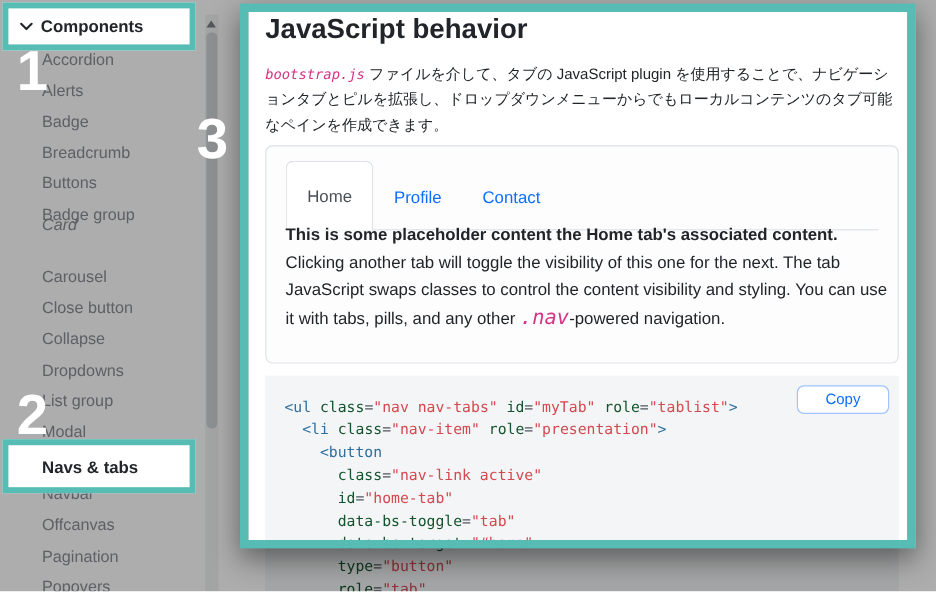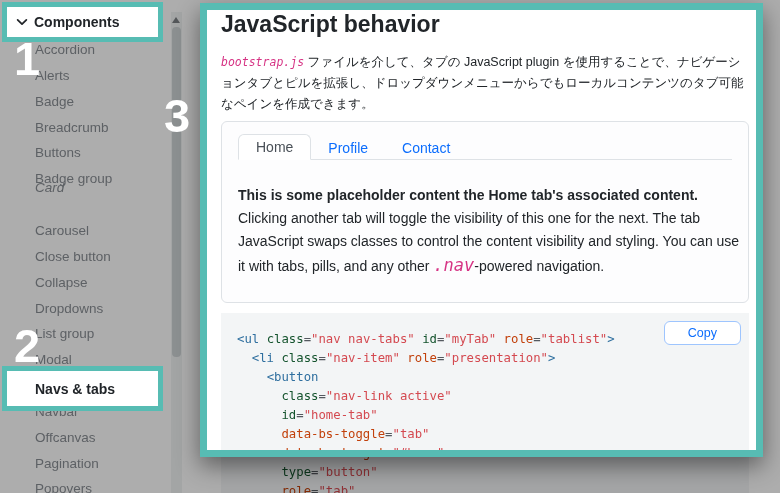--- a/index.html
+++ b/index.html
@@ -24,36 +24,36 @@
 
   
   .page-title { position:absolute; left:221px; top:11px; font-size:23px; font-weight:700; color:#212529; }
   .intro { position:absolute; left:221px; top:52px; width:528px; font-size:12.5px; line-height:21px; color:#212529; }
   .code-pink { font-family:"DejaVu Sans Mono", monospace; font-size:11.5px; color:#d63384;font-style:italic; }
 
   .demo { position:absolute; left:221px; top:121px; width:528px; height:182px;
           background:#fdfdfe; border:1px solid #dee2e6; border-radius:6px; }
   .nav-tabs { position:absolute; left:16px; right:16px; top:12px; display:flex; align-items:flex-end;
               border-bottom:1px solid #dee2e6; }
-  .tab { font-size:14px; padding:4px 17px; color:#0d6efd; cursor:pointer; margin-bottom:-1px; white-space:nowrap; }
+  .tab { font-size:14px; padding:20px 17px; color:#0d6efd; cursor:pointer; margin-bottom:-1px; white-space:nowrap; }
   .tab.active { color:#495057; background:#fff; border:1px solid #dee2e6; border-bottom:1px solid #fff;
                 border-radius:6px 6px 0 0; }
   .tab-pane { position:absolute; left:16px; top:62px; width:502px; font-size:14px; line-height:23.2px; color:#212529; }
   .tab-pane b { font-weight:700; }
   .tab-pane .code-pink { font-size:17px; }
 
   .codeblock { position:absolute; left:221px; top:313px; width:528px; height:185px; background:#f3f5f6; }
   .copy-btn { position:absolute; top:8px; right:8px; padding:4px 23px; font-size:12.5px;
               font-family:"Liberation Sans", sans-serif; color:#0d6efd; background:#fff;
               border:1px solid #9ec5fe; border-radius:6px; cursor:pointer; }
   .code-lines { position:absolute; left:16px; top:17px; font-family:"DejaVu Sans Mono", monospace;
                 font-size:12.3px; line-height:19px; white-space:pre; }
   .tk-t { color:#2f6f9f; } 
   .tk-a { color:#14532d; } 
-  .tk-d { color:#c2410c; } 
+  .tk-d { color:#14532d; } 
   .tk-v { color:#d44950; } 
   .tk-p { color:#54595f; } 
 
   
   .dim { position:absolute; left:0; top:0; z-index:10; pointer-events:none; }
 
   .hl { position:absolute; z-index:20; border:5px solid #57bcb3; }
   .hl-1 { left:2px; top:2px; width:161px; height:40px; background:#fff;
           display:flex; align-items:center; gap:5px; padding-left:8px;
           font-size:14px; font-weight:700; color:#212529; }

